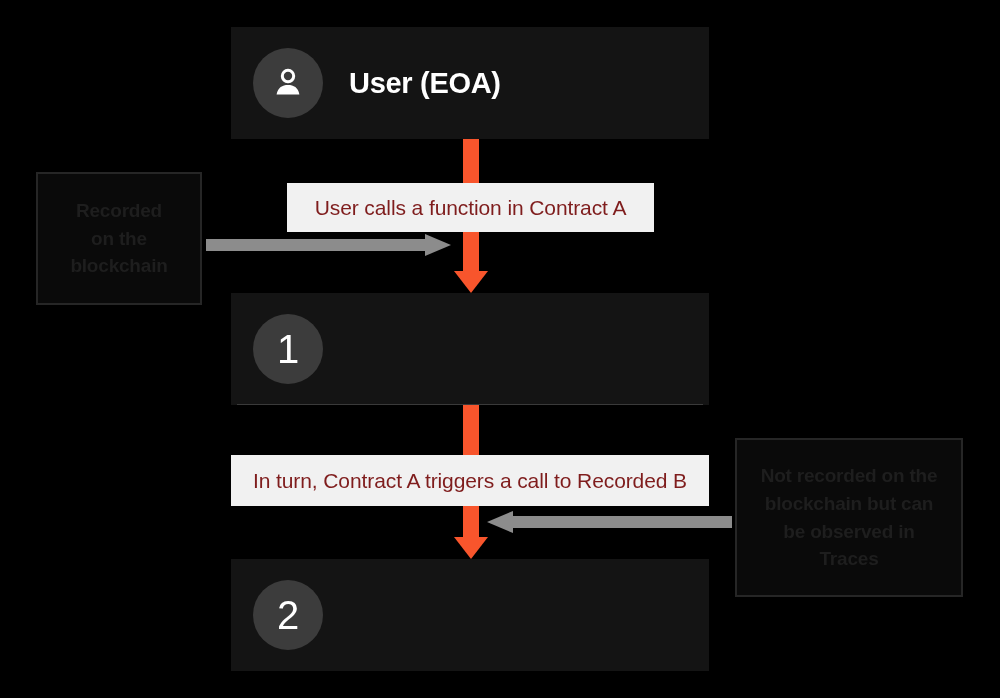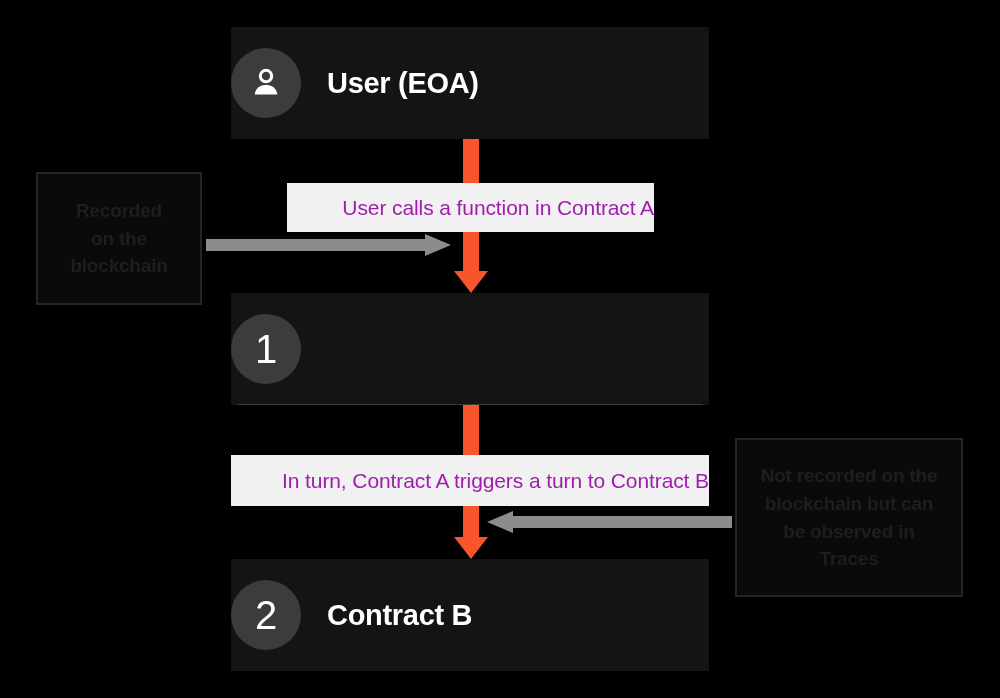--- a/index.html
+++ b/index.html
@@ -20,20 +20,21 @@
     overflow: hidden;
   }
 
   
   .node {
     position: absolute;
     background: #141414;
     display: flex;
     align-items: center;
     box-sizing: border-box;
+    padding-left: 22px;
     z-index: 3;
   }
   .node-badge {
     width: 70px;
     height: 70px;
     border-radius: 50%;
     background: #3c3c3c;
     flex: 0 0 auto;
     display: flex;
     align-items: center;
@@ -66,24 +67,24 @@
     position: absolute;
     left: 6px; right: 6px; bottom: 0;
     height: 1px;
     background: #3a3a3a;
   }
 
   
   .chip {
     position: absolute;
     background: #f1f1f1;
-    color: #a21caf;
-    display: flex;
-    align-items: center;
-    justify-content: flex-end;
+    color: #7f1d1d;
+    display: flex;
+    align-items: center;
+    justify-content: center;
     font-size: 21px;
     font-weight: 400;
     letter-spacing: -0.1px;
     white-space: nowrap;
     z-index: 4;
     box-sizing: border-box;
   }
   #chip-1 { left: 287px; top: 183px; width: 367px; height: 49px; }
   #chip-2 { left: 231px; top: 455px; width: 478px; height: 51px; }
 
@@ -201,29 +202,28 @@
   <div class="node" id="node-ca">
     <div class="node-badge">
       <span class="num">1</span>
     </div>
   </div>
 
   <div class="node" id="node-cb">
     <div class="node-badge">
       <span class="num">2</span>
     </div>
-    <div class="node-label">Contract B</div>
   </div>
 
   <div class="chip" id="chip-1">
     <span>User calls a function in Contract A</span>
   </div>
 
   <div class="chip" id="chip-2">
-    <span>In turn, Contract A triggers a turn to Contract B</span>
+    <span>In turn, Contract A triggers a call to Recorded B</span>
   </div>
 
   <div class="h-arrow" id="harrow-left">
     <div class="shaft"></div>
     <div class="head"></div>
   </div>
 
   <div class="h-arrow" id="harrow-right">
     <div class="shaft"></div>
     <div class="head"></div>

